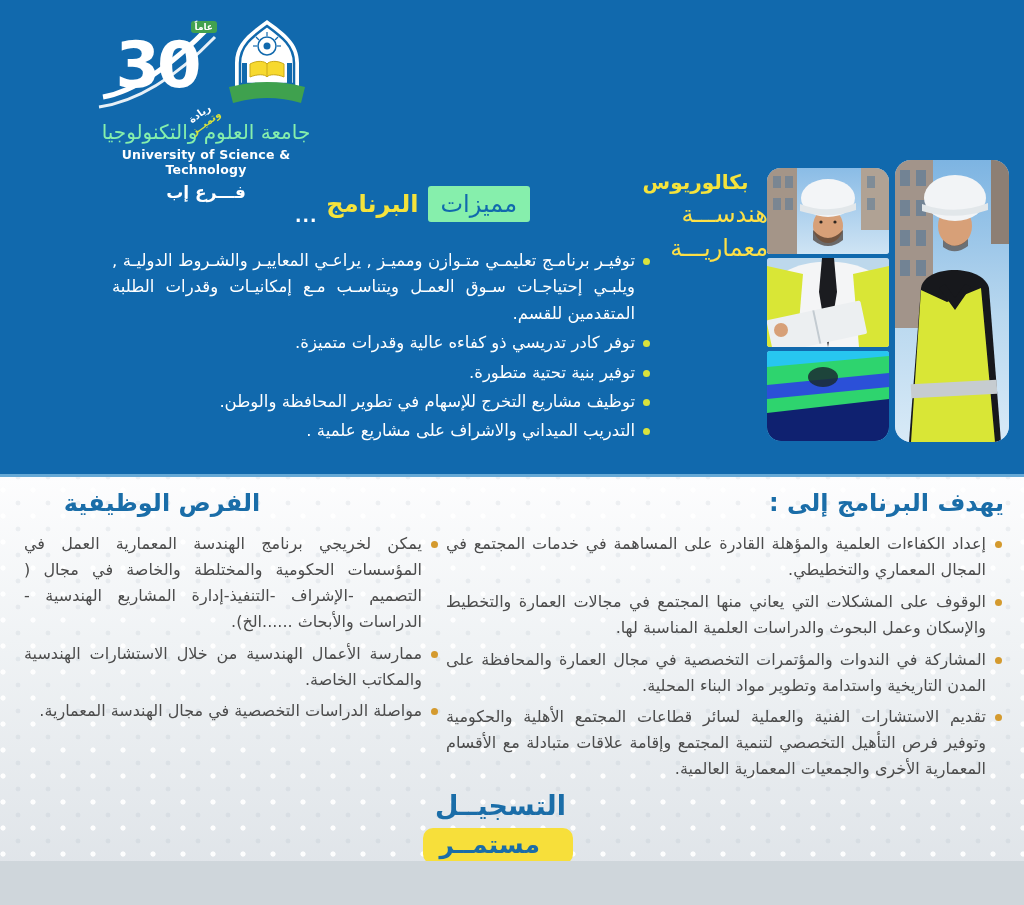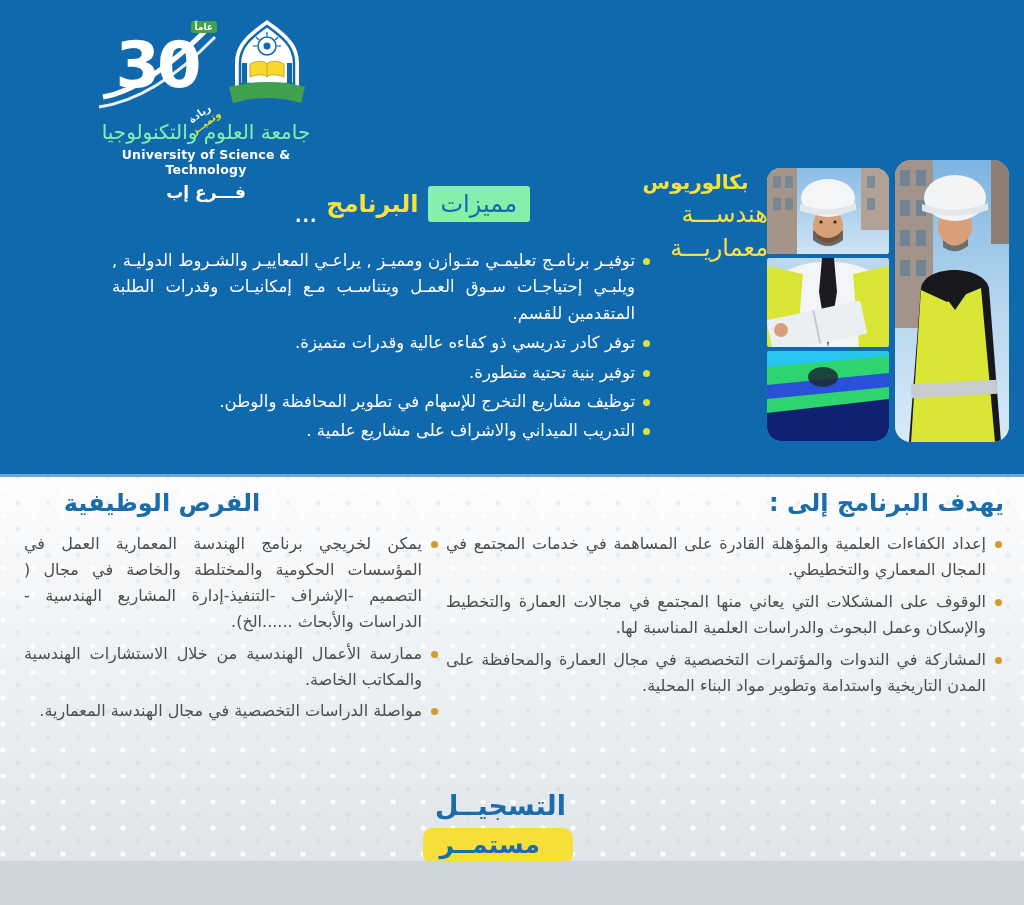--- a/index.html
+++ b/index.html
@@ -238,20 +238,21 @@
   </section>
 
   <section class="bottom">
 
     <div class="goals-col">
       <h2 class="col-title">يهدف البرنامج إلى :</h2>
       <ul class="light-list">
         <li>إعداد الكفاءات العلمية والمؤهلة القادرة على المساهمة في خدمات المجتمع في المجال المعماري والتخطيطي.</li>
         <li>الوقوف على المشكلات التي يعاني منها المجتمع في مجالات العمارة والتخطيط والإسكان وعمل البحوث والدراسات العلمية المناسبة لها.</li>
         <li>المشاركة في الندوات والمؤتمرات التخصصية في مجال العمارة والمحافظة على المدن التاريخية واستدامة وتطوير مواد البناء المحلية.</li>
+        <li>تقديم الاستشارات الفنية والعملية لسائر قطاعات المجتمع الأهلية والحكومية وتوفير فرص التأهيل التخصصي لتنمية المجتمع وإقامة علاقات متبادلة مع الأقسام المعمارية الأخرى والجمعيات المعمارية العالمية.</li>
       </ul>
     </div>
 
     <div class="careers-col">
       <h2 class="col-title">الفرص الوظيفية</h2>
       <ul class="light-list">
         <li>يمكن لخريجي برنامج الهندسة المعمارية العمل في المؤسسات الحكومية والمختلطة والخاصة في مجال ( التصميم -الإشراف -التنفيذ-إدارة المشاريع الهندسية - الدراسات والأبحاث ......الخ).</li>
         <li>ممارسة الأعمال الهندسية من خلال الاستشارات الهندسية والمكاتب الخاصة.</li>
         <li>مواصلة الدراسات التخصصية في مجال الهندسة المعمارية.</li>
       </ul>

